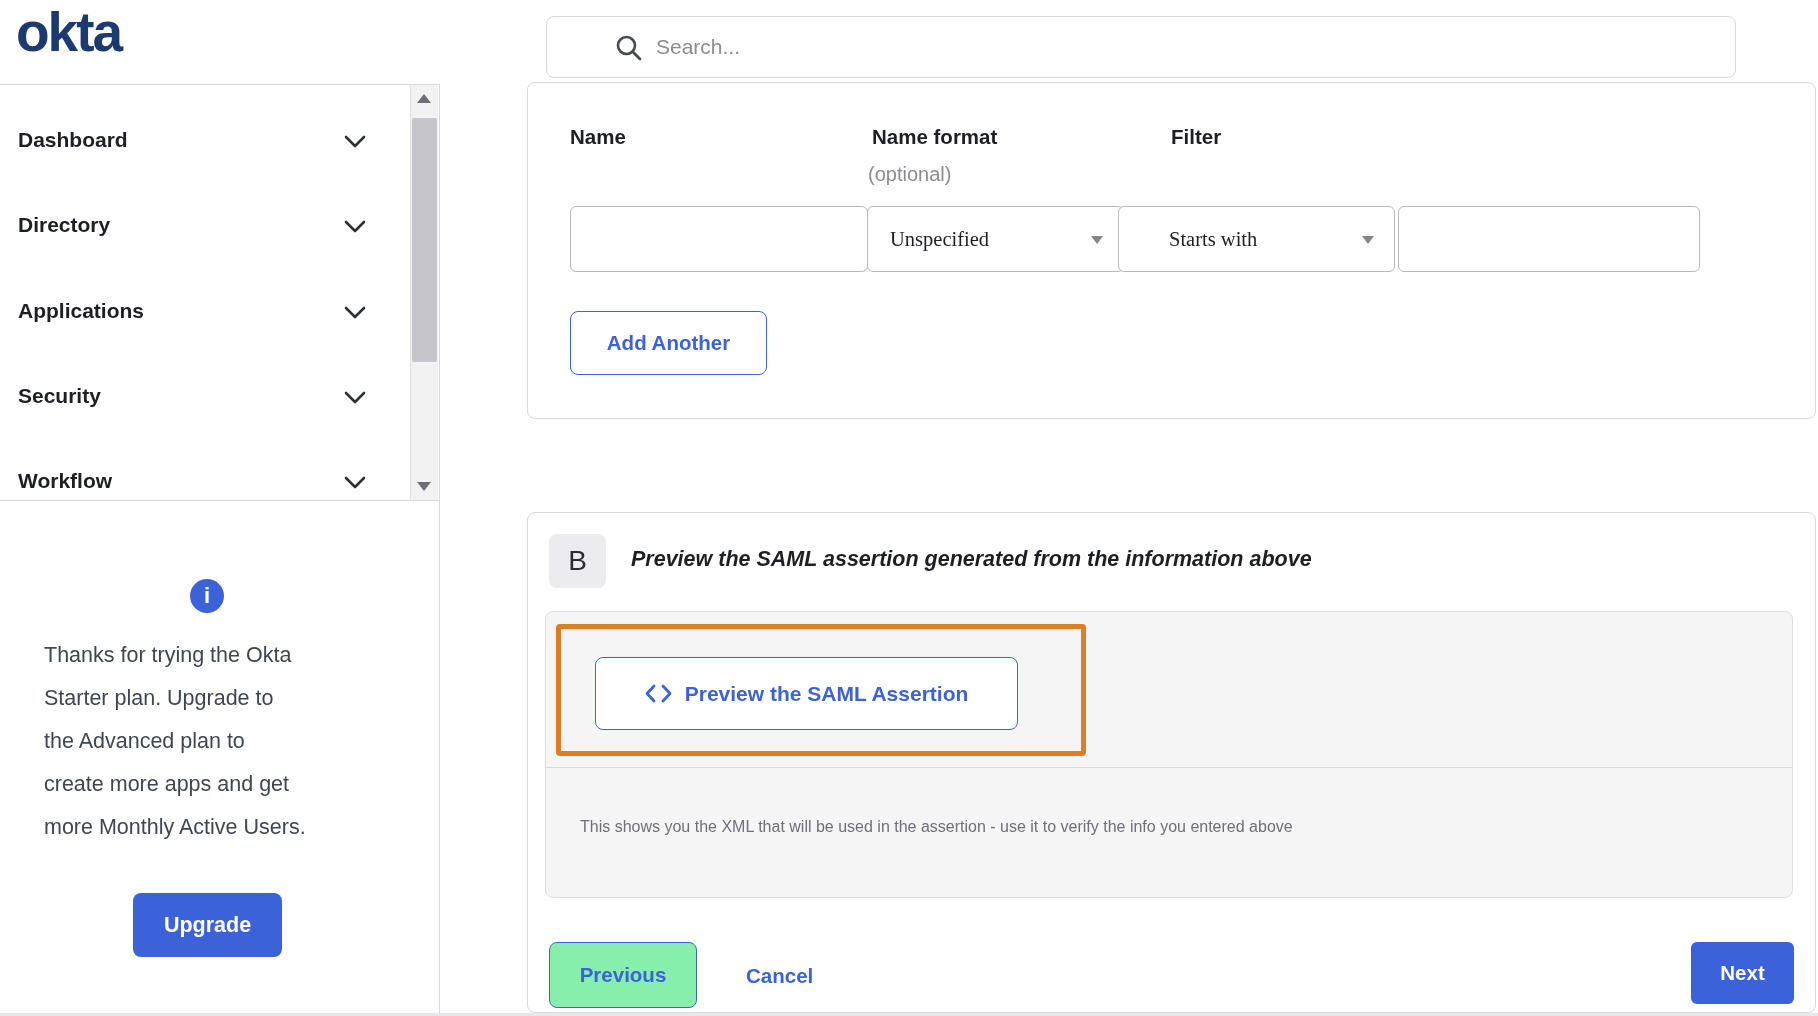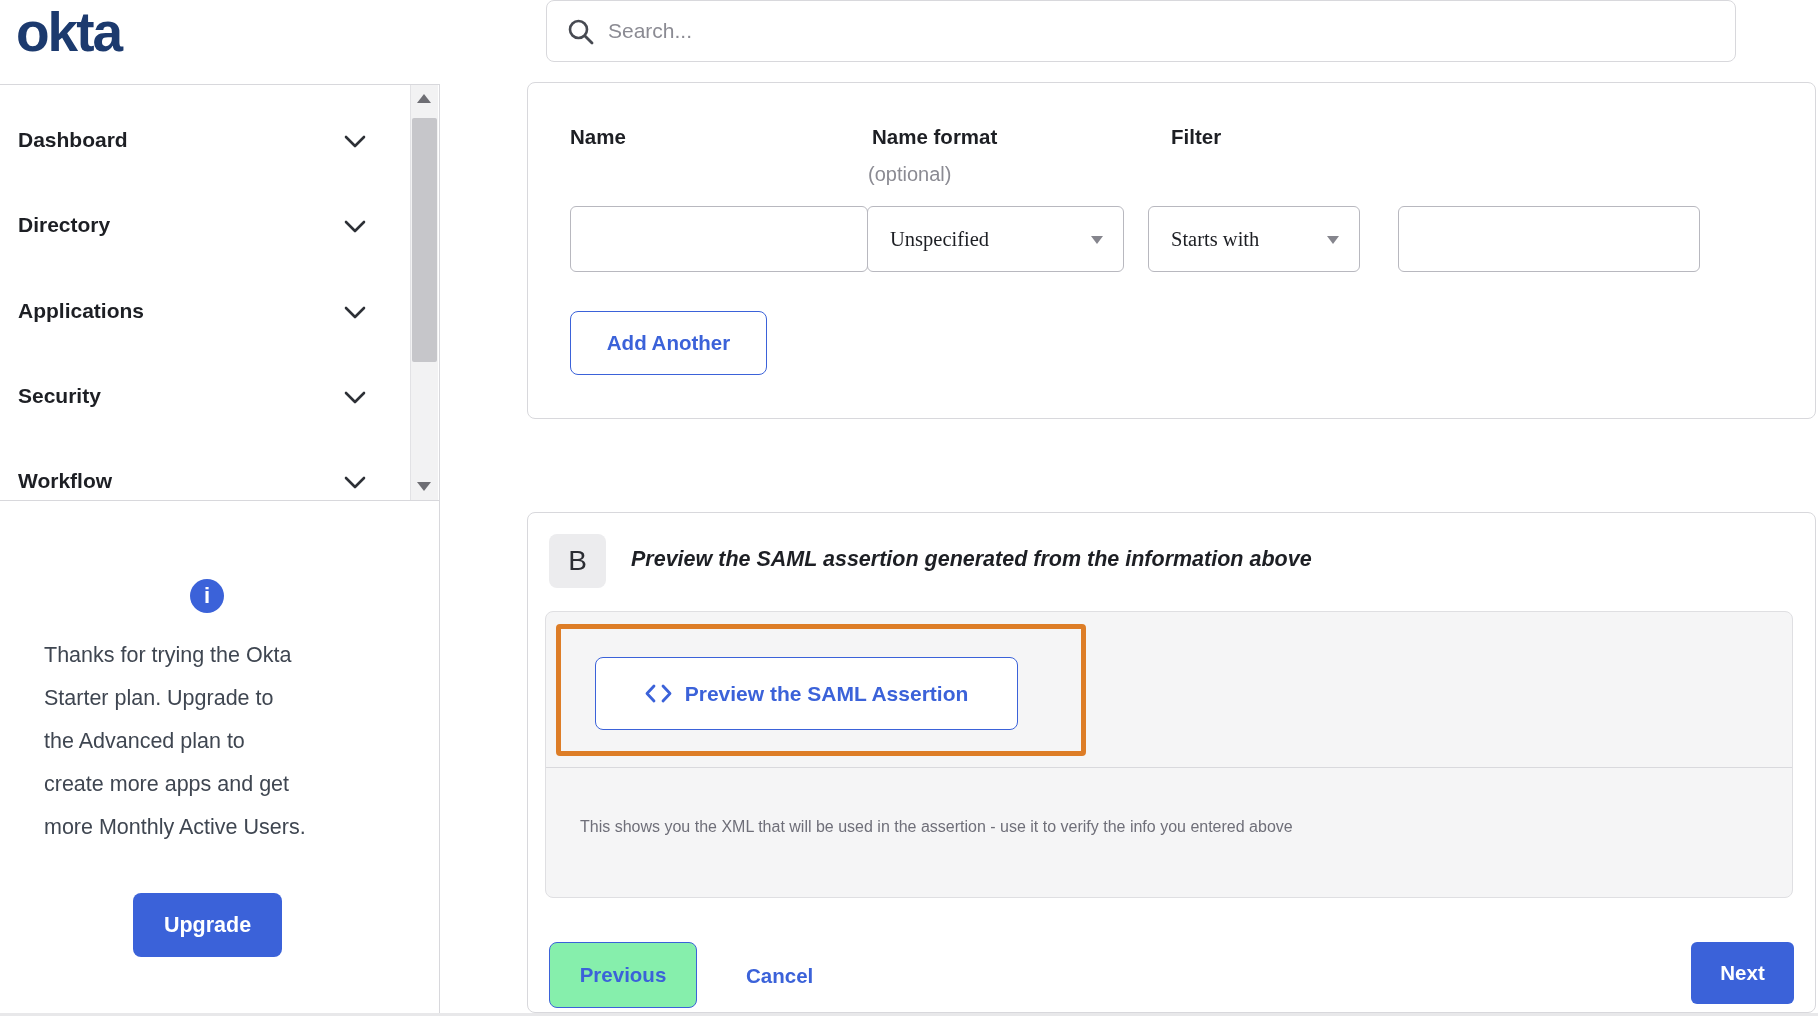--- a/index.html
+++ b/index.html
@@ -36,23 +36,23 @@
                background:#3b62d9; color:#fff; font-size:22px; font-weight:700;
                display:flex; align-items:center; justify-content:center; }
   .upsell-text { left:44px; top:634px; width:340px; font-size:21.5px; line-height:43px;
                  color:#3f4651; }
   .upsell-text span { display:block; }
   .upgrade-btn { left:133px; top:893px; width:149px; height:64px; border-radius:8px;
                  background:#3b62d9; color:#fff; font-size:21.5px; font-weight:700;
                  display:flex; align-items:center; justify-content:center; cursor:pointer; }
 
   
-  .search-bar { left:546px; top:0px; width:1190px; height:62px; background:#fff;
+  .search-bar { left:546px; top:16px; width:1190px; height:62px; background:#fff;
                 border:1px solid #d8d8dc; border-radius:8px;
-                display:flex; align-items:center; }
+                display:flex; align-items:center;padding-left:48px; }
   .search-bar svg { margin-left:20px; }
   .search-input { border:none; outline:none; margin-left:14px; width:1080px;
                   font-size:21px; font-family:"Liberation Sans",sans-serif; color:#1d1f24; }
   .search-input::placeholder { color:#8b8b93; }
 
   
   .card { background:#fff; border:1px solid #d8d8dc; border-radius:8px; }
   .card1 { left:527px; top:82px; width:1289px; height:337px; }
   .col-label { position:absolute; top:42px; font-size:20.5px; font-weight:700; color:#1d1f24; }
   .optional { position:absolute; left:340px; top:80px; font-size:20px; color:#8b8b93; }
@@ -173,21 +173,21 @@
   <div class="col-label" style="left:42px">Name</div>
   <div class="col-label" style="left:344px">Name format</div>
   <div class="optional">(optional)</div>
   <div class="col-label" style="left:643px">Filter</div>
 
   <input class="field" style="left: 42px; width: 298px;" value="">
   <div class="field selectbox" style="left:339px; width:257px;">
     <span class="sel-text">Unspecified</span>
     <div class="caret"></div>
   </div>
-  <div class="field selectbox" style="left:620px; width:212px;">
+  <div class="field selectbox" style="left:590px; width:277px;padding-left:28px;">
     <span class="sel-text">Starts with</span>
     <div class="caret"></div>
   </div>
   <input class="field" style="left: 870px; width: 302px;" value="">
 
   <div class="add-another">Add Another</div>
 </div>
 
 <div class="abs card card2">
   <div class="step-badge">B</div>

